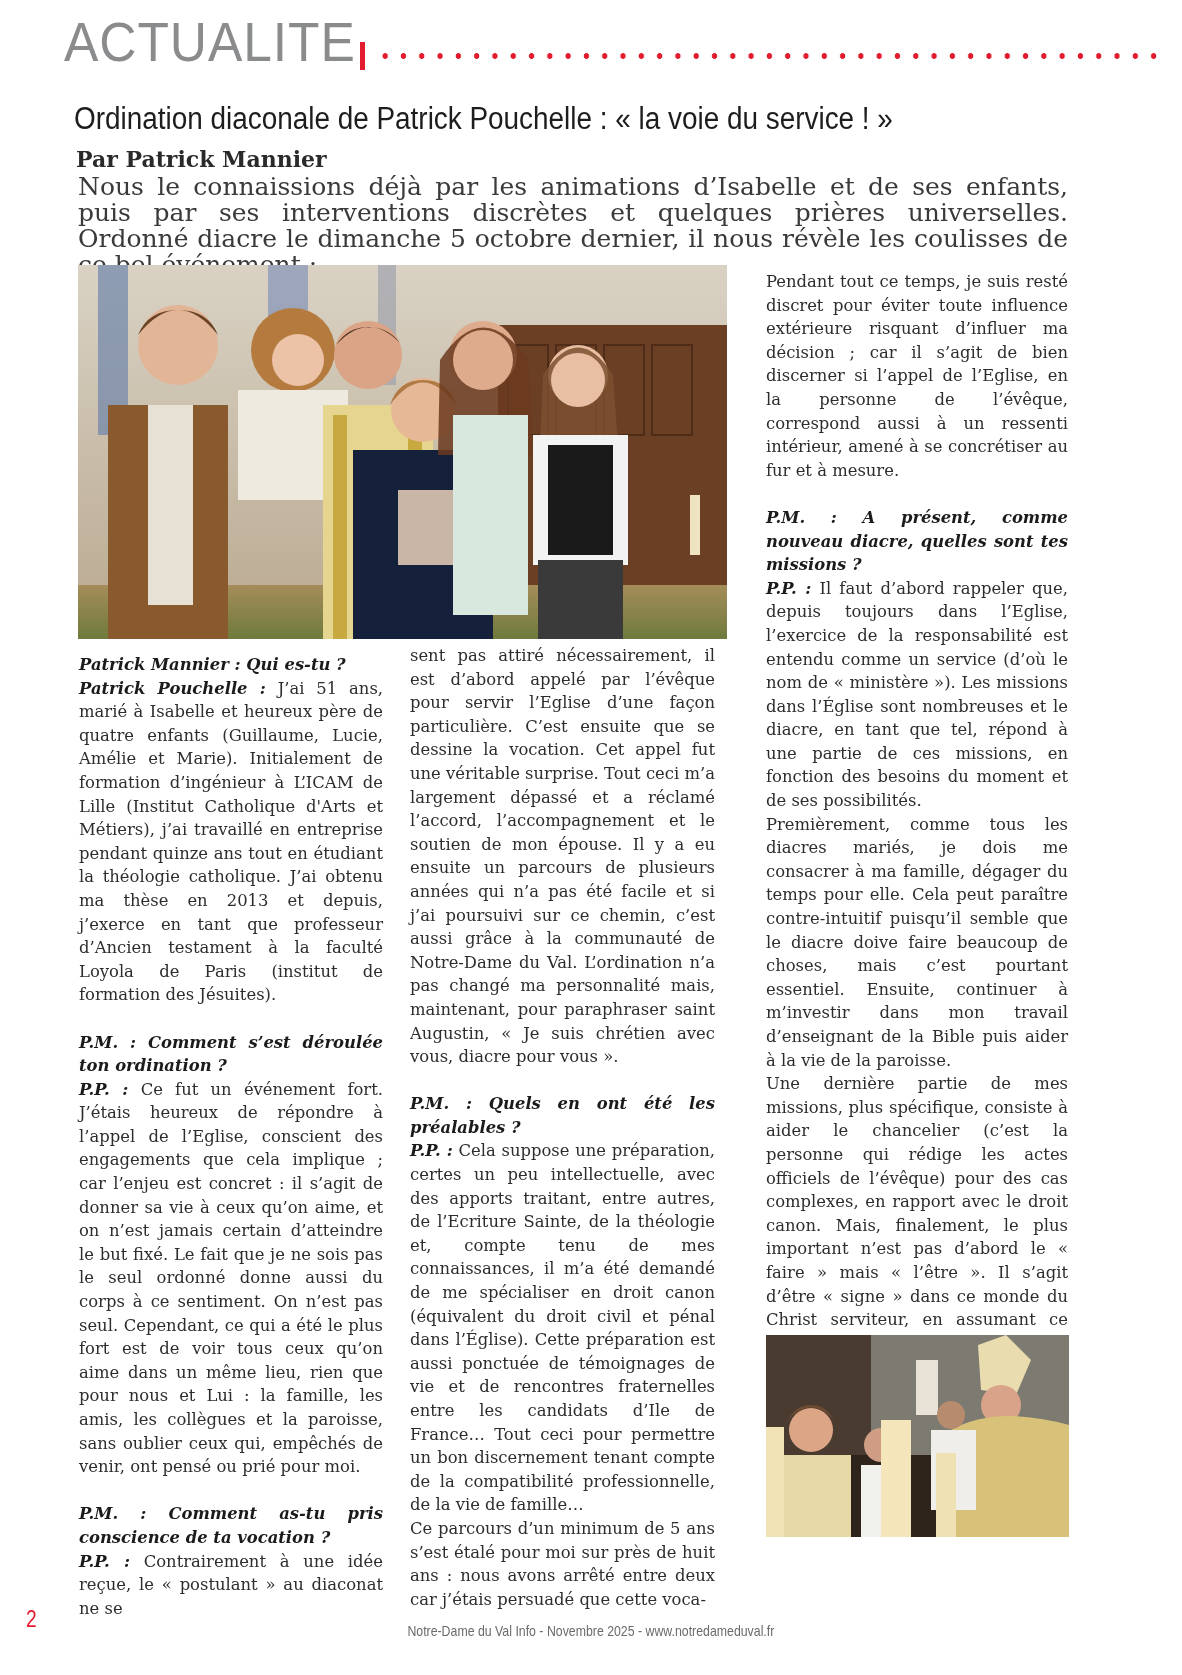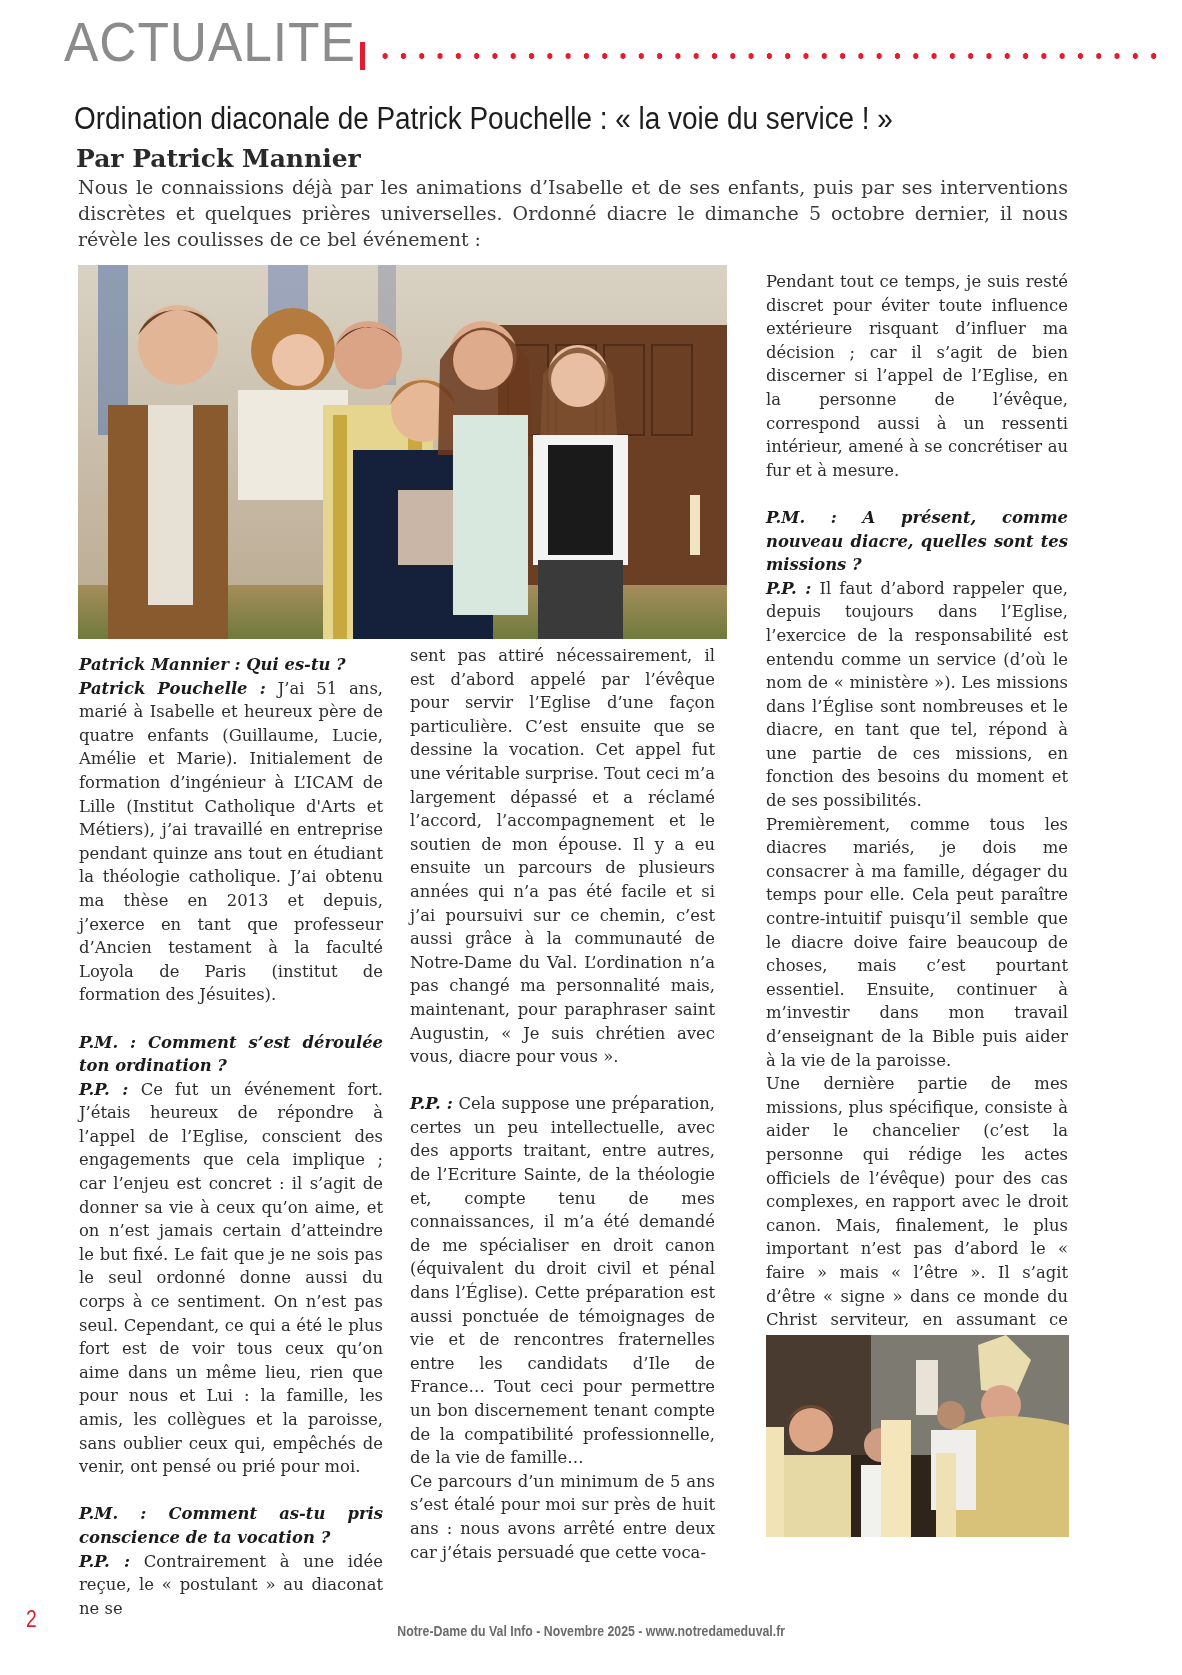--- a/index.html
+++ b/index.html
@@ -2,34 +2,34 @@
 <html><head>
 <meta charset="utf-8">
 <style>
   html,body{margin:0;padding:0;background:#fff;}
   body{width:1182px;height:1675px;position:relative;overflow:hidden;font-family:"DejaVu Serif",serif;color:#2a2a2a;}
   .section-head{position:absolute;left:64px;top:8px;height:70px;width:1104px;}
   .section-title{position:absolute;left:0;top:4px;font-family:"Liberation Sans",sans-serif;font-size:56px;color:#8a8b8d;letter-spacing:1px;line-height:60px;transform:scaleX(0.92);transform-origin:left;}
   .section-bar{position:absolute;left:296px;top:34px;width:5px;height:28px;background:#e31b2f;}
   .section-dots{position:absolute;left:312px;top:44px;right:0;height:8px;background-image:radial-gradient(circle,#e31b2f 2.6px,transparent 3px);background-size:18.3px 8px;background-repeat:repeat-x;}
   .headline{position:absolute;left:74px;top:101px;font-family:"Liberation Sans",sans-serif;font-size:31px;color:#1d1d1d;line-height:36px;transform:scaleX(0.9);transform-origin:left;white-space:nowrap;}
-  .byline{position:absolute;left:76px;top:147px;font-size:25px;font-weight:bold;color:#2a2a2a;line-height:24px;}
-  .chapo{position:absolute;left:78px;top:174px;width:990px;font-size:19px;line-height:26px;color:#3a3a3a;text-align:justify;font-weight:300;}
+  .byline{position:absolute;left:76px;top:147px;font-size:22px;font-weight:bold;color:#2a2a2a;line-height:24px;}
+  .chapo{position:absolute;left:78px;top:174px;width:990px;font-size:25px;line-height:26px;color:#3a3a3a;text-align:justify;font-weight:300;}
   .photo-main{position:absolute;left:78px;top:265px;width:649px;height:374px;overflow:hidden;}
   .photo-small{position:absolute;left:766px;top:1335px;width:303px;height:202px;overflow:hidden;}
   .col{position:absolute;font-size:16.4px;line-height:23.6px;color:#2d2d2d;text-align:justify;hyphens:manual;}
   .col p{margin:0;}
   .col .gap{height:23.6px;}
   .q{font-weight:bold;font-style:italic;color:#1b1b1b;}
   .sp{font-weight:bold;font-style:italic;color:#1b1b1b;}
   .c1{left:79px;top:644px;width:304px;margin-top:9px;}
   .c2{left:410px;top:644px;width:305px;}
   .c3{left:766px;top:270px;width:302px;}
   .page-num{position:absolute;left:26px;top:1605px;font-family:"Liberation Sans",sans-serif;font-size:24px;color:#e31b2f;transform:scaleX(0.8);transform-origin:left;}
-  .footer{position:absolute;left:0;width:1182px;top:1623px;text-align:center;font-family:"Liberation Sans",sans-serif;font-size:14.5px;color:#6b6b6b;font-weight:bold;}
+  .footer{position:absolute;left:0;width:1182px;top:1623px;text-align:center;font-family:"Liberation Sans",sans-serif;font-size:14.5px;color:#6b6b6b;}
   .footer span{display:inline-block;transform:scaleX(0.85);}
 </style>
 </head>
 <body>
 
 <header class="section-head">
   <div class="section-title">ACTUALITE</div>
   <div class="section-bar"></div>
   <div class="section-dots"></div>
 </header>
@@ -104,20 +104,21 @@
     <div class="gap"></div>
     <p class="q">P.M. : Comment s’est déroulée ton ordination ?</p>
     <p><span class="sp">P.P. :</span> Ce fut un événement fort. J’étais heureux de répondre à l’appel de l’Eglise, conscient des engagements que cela implique ; car l’enjeu est concret : il s’agit de donner sa vie à ceux qu’on aime, et on n’est jamais certain d’atteindre le but fixé. Le fait que je ne sois pas le seul ordonné donne aussi du corps à ce sentiment. On n’est pas seul. Cependant, ce qui a été le plus fort est de voir tous ceux qu’on aime dans un même lieu, rien que pour nous et Lui : la famille, les amis, les collègues et la paroisse, sans oublier ceux qui, empêchés de venir, ont pensé ou prié pour moi.</p>
     <div class="gap"></div>
     <p class="q">P.M. : Comment as-tu pris conscience de ta vocation ?</p>
     <p><span class="sp">P.P. :</span> Contrairement à une idée reçue, le « postulant » au diaconat ne se</p>
   </div>
 <div class="col c2" id="col2">
     <p>sent pas attiré nécessairement, il est d’abord appelé par l’évêque pour servir l’Eglise d’une façon particulière. C’est ensuite que se dessine la vocation. Cet appel fut une véritable surprise. Tout ceci m’a largement dépassé et a réclamé l’accord, l’accompagnement et le soutien de mon épouse. Il y a eu ensuite un parcours de plusieurs années qui n’a pas été facile et si j’ai poursuivi sur ce chemin, c’est aussi grâce à la communauté de Notre-Dame du Val. L’ordination n’a pas changé ma personnalité mais, maintenant, pour paraphraser saint Augustin, « Je suis chrétien avec vous, diacre pour vous ».</p>
     <div class="gap"></div>
+    <p class="q">P.M. : Quels en ont été les préalables ?</p>
     <p><span class="sp">P.P. :</span> Cela suppose une préparation, certes un peu intellectuelle, avec des apports traitant, entre autres, de l’Ecriture Sainte, de la théologie et, compte tenu de mes connaissances, il m’a été demandé de me spécialiser en droit canon (équivalent du droit civil et pénal dans l’Église). Cette préparation est aussi ponctuée de témoignages de vie et de rencontres fraternelles entre les candidats d’Ile de France… Tout ceci pour permettre un bon discernement tenant compte de la compatibilité professionnelle, de la vie de famille…</p>
     <p>Ce parcours d’un minimum de 5 ans s’est étalé pour moi sur près de huit ans : nous avons arrêté entre deux car j’étais persuadé que cette voca-</p>
   </div>
 <div class="col c3" id="col3">
     <p>Pendant tout ce temps, je suis resté discret pour éviter toute influence extérieure risquant d’influer ma décision ; car il s’agit de bien discerner si l’appel de l’Eglise, en la personne de l’évêque, correspond aussi à un ressenti intérieur, amené à se concrétiser au fur et à mesure.</p>
     <div class="gap"></div>
     <p class="q">P.M. : A présent, comme nouveau diacre, quelles sont tes missions ?</p>
     <p><span class="sp">P.P. :</span> Il faut d’abord rappeler que, depuis toujours dans l’Eglise, l’exercice de la responsabilité est entendu comme un service (d’où le nom de « ministère »). Les missions dans l’Église sont nombreuses et le diacre, en tant que tel, répond à une partie de ces missions, en fonction des besoins du moment et de ses possibilités.</p>
     <p>Premièrement, comme tous les diacres mariés, je dois me consacrer à ma famille, dégager du temps pour elle. Cela peut paraître contre-intuitif puisqu’il semble que le diacre doive faire beaucoup de choses, mais c’est pourtant essentiel. Ensuite, continuer à m’investir dans mon travail d’enseignant de la Bible puis aider à la vie de la paroisse.</p>
     <p>Une dernière partie de mes missions, plus spécifique, consiste à aider le chancelier (c’est la personne qui rédige les actes officiels de l’évêque) pour des cas complexes, en rapport avec le droit canon. Mais, finalement, le plus important n’est pas d’abord le « faire » mais « l’être ». Il s’agit d’être « signe » dans ce monde du Christ serviteur, en assumant ce que je suis et en prenant conscience qu’on est au service.</p>

